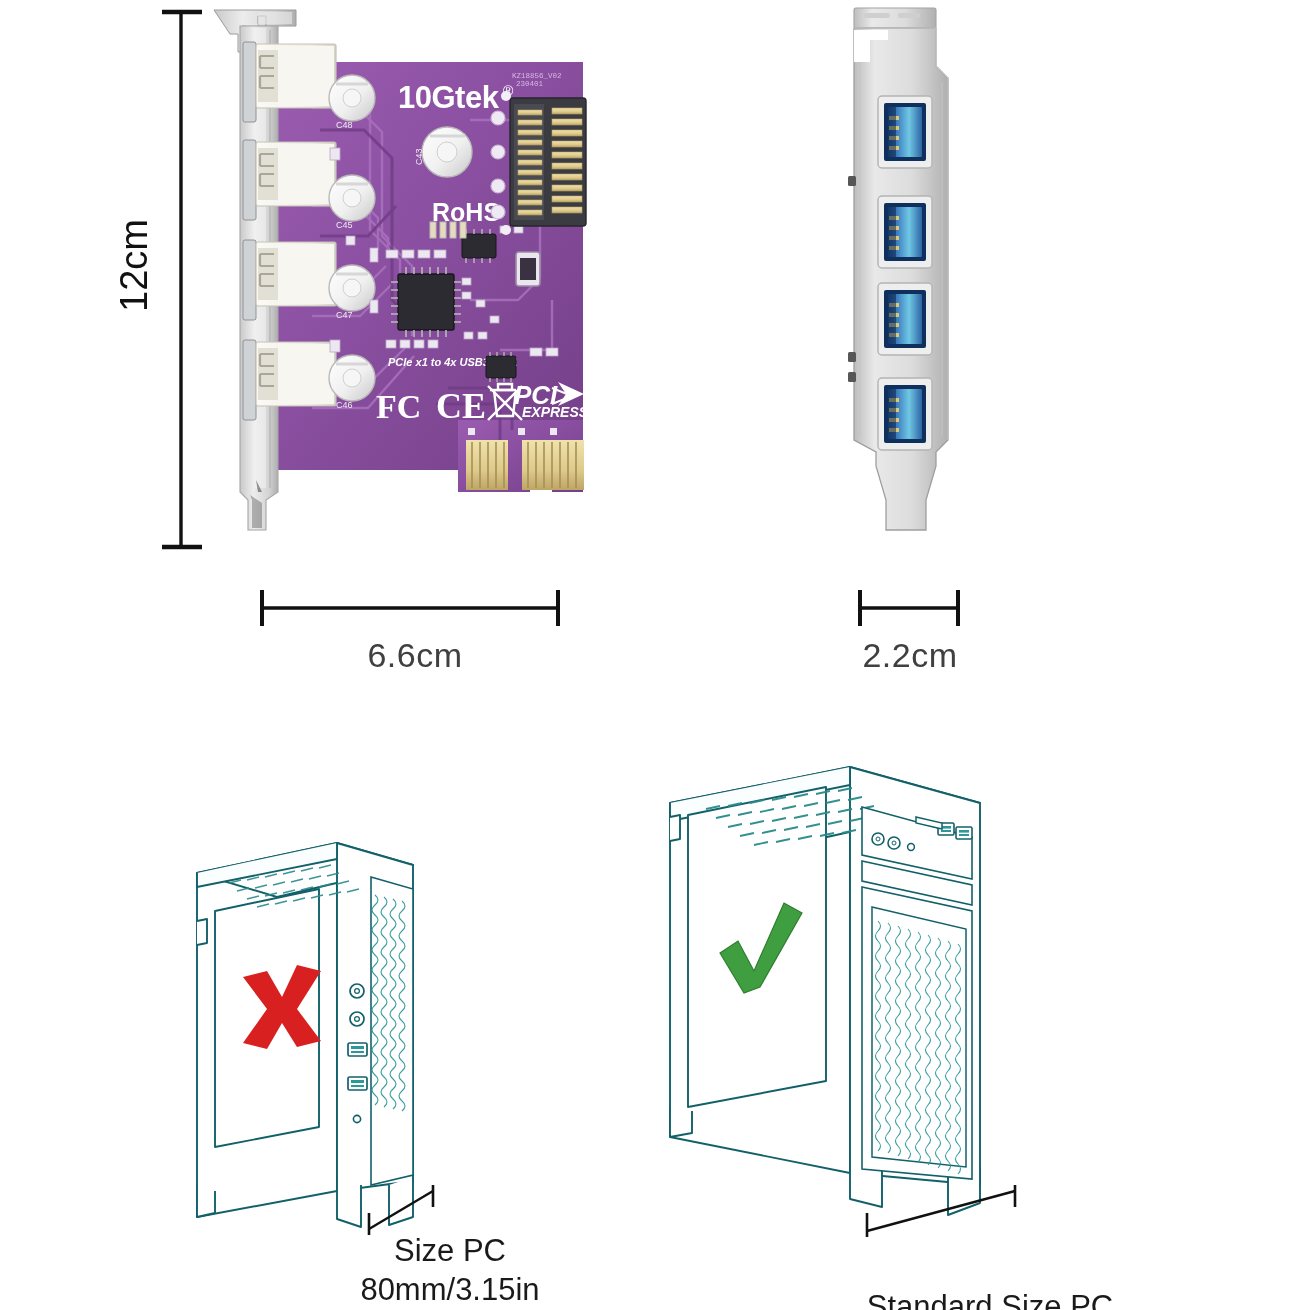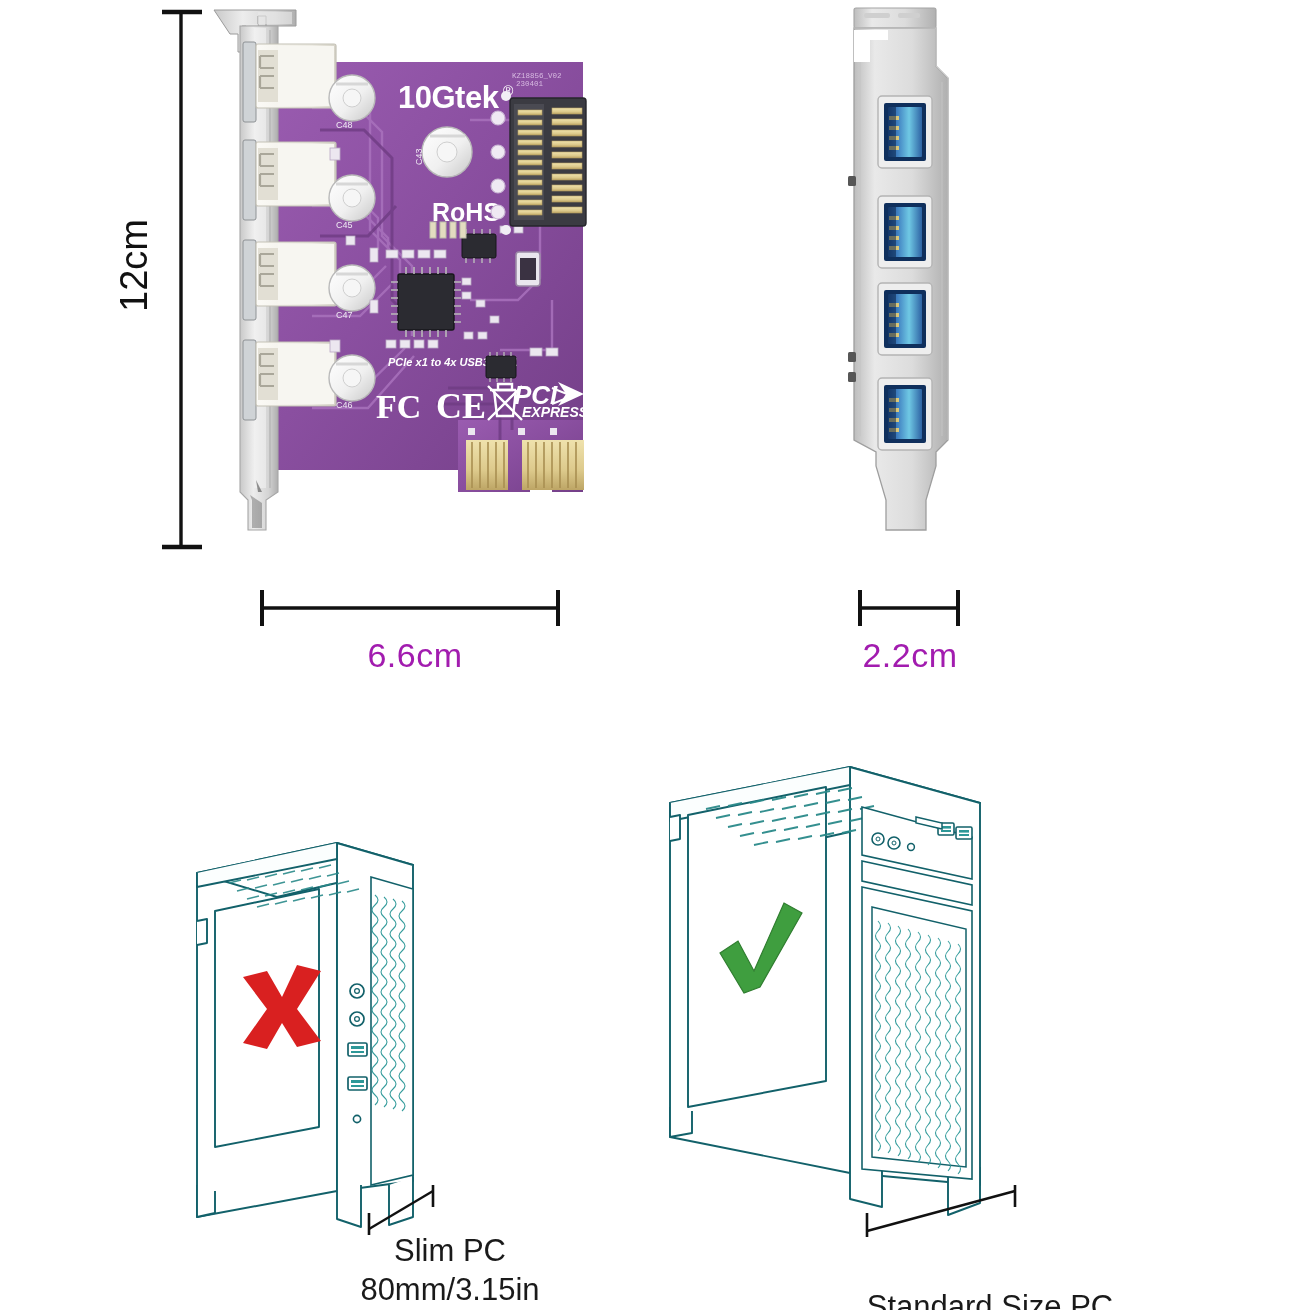--- a/index.html
+++ b/index.html
@@ -1,19 +1,19 @@
 <!DOCTYPE html>
 <html><head>
 <meta charset="utf-8">
 <style>
   html,body{margin:0;padding:0;background:#ffffff;}
   body{width:1310px;height:1310px;position:relative;overflow:hidden;
        font-family:"Liberation Sans","DejaVu Sans",sans-serif;color:#111;}
   .abs{position:absolute;}
-  .dimtext{font-size:34px;color:#a21caf;letter-spacing:0.5px;text-align:center;}
+  .dimtext{font-size:34px;color:#404040;letter-spacing:0.5px;text-align:center;}
   .caption{font-size:31px;color:#1a1a1a;text-align:center;line-height:1.25;white-space:pre-line;}
   .vdim-label{font-size:38px;transform:rotate(-90deg);transform-origin:center center;}
   svg{display:block;overflow:visible;}
   .noselect{user-select:none;}
 </style>
 </head>
 <body>
 
 <div class="abs" style="left:150px;top:0px;width:70px;height:560px;">
   <svg width="70" height="560" viewBox="0 0 70 560">
@@ -487,21 +487,21 @@
 </svg>
 </div>
 
 <div class="abs" style="left:355px;top:1185px;width:110px;height:50px;">
   <svg width="110" height="50" viewBox="0 0 110 50">
     <line x1="14" y1="44" x2="78" y2="6" stroke="#111" stroke-width="2.4"></line>
     <line x1="14" y1="28" x2="14" y2="50" stroke="#111" stroke-width="2.6"></line>
     <line x1="78" y1="0" x2="78" y2="22" stroke="#111" stroke-width="2.6"></line>
   </svg>
 </div>
-<div class="abs noselect caption" style="left:300px;top:1232px;width:300px;">Slim PC
+<div class="abs noselect caption" style="left:300px;top:1232px;width:300px;">Size PC
 80mm/3.15in</div>
 
 <div class="abs" style="left:650px;top:755px;width:360px;height:470px;">
 <svg width="360" height="470" viewBox="0 0 360 470">
   <g stroke="#12616a" stroke-width="1.9" fill="#ffffff" stroke-linejoin="round">
 
     <path d="M20 48 L200 12 L200 418 L20 382 Z"></path>
 
     <path d="M20 48 L200 12 L330 48 L150 88 Z"></path>
 

